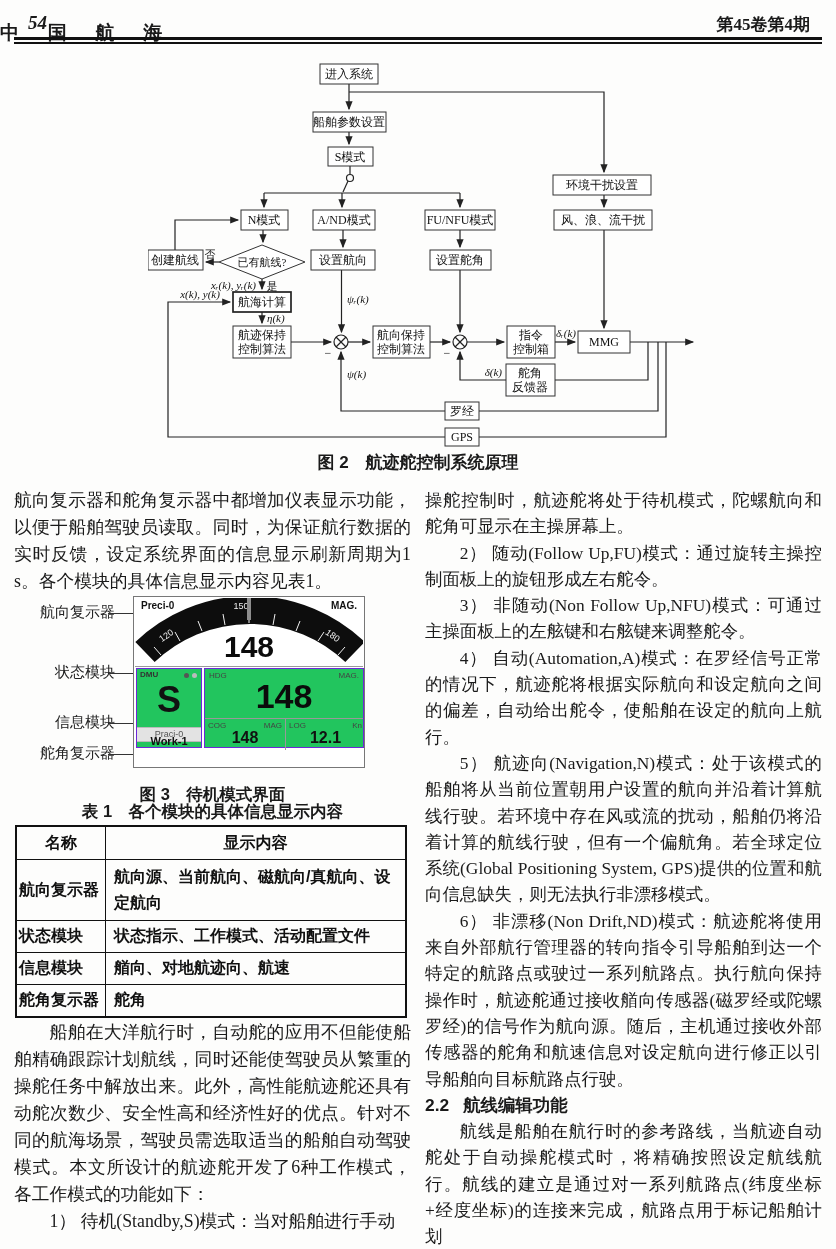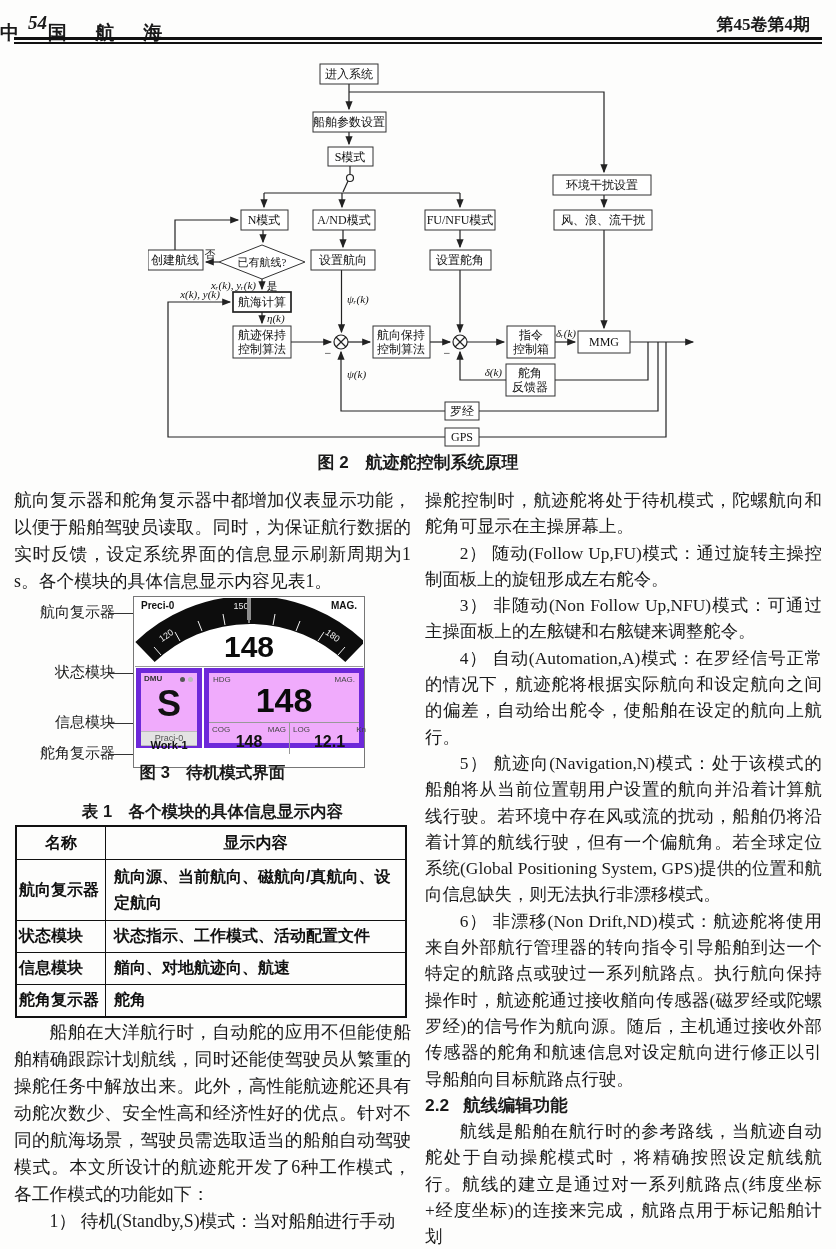--- a/index.html
+++ b/index.html
@@ -35,21 +35,21 @@
   .sec{font:bold 17.5px "Liberation Sans",sans-serif;line-height:26.3px;margin:0;}
   .sec .no{margin-right:14px;}
   
   .anno{position:absolute;font-size:15px;color:#222;white-space:nowrap;}
   .leader{position:absolute;height:1px;background:#333;}
   #panel{position:absolute;left:119px;top:109px;width:232px;height:172px;background:#fff;
          border:1px solid #777;box-sizing:border-box;font-family:"Liberation Sans",sans-serif;}
   #compass{position:absolute;left:1px;top:1px;width:228px;height:68px;border-bottom:1px solid #999;overflow:hidden;}
   #bigHdg{position:absolute;left:0;top:32px;width:228px;text-align:center;
           font:bold 30px "Liberation Sans",sans-serif;color:#0b0b0b;}
-  .mod{position:absolute;box-sizing:border-box;border:5px solid #6d28d9;background:#f0abfc;}
+  .mod{position:absolute;box-sizing:border-box;border:1px solid #6d28d9;background:#22c55e;}
   #status{left:2px;top:71px;width:66px;height:80px;}
   #status .dmu{position:absolute;left:3px;top:1px;font:bold 8px "Liberation Sans",sans-serif;color:#333;}
   .dot{position:absolute;top:4px;width:5px;height:5px;border-radius:50%;}
   .dot.d1{right:12px;background:#555;}
   .dot.d2{right:4px;background:#bbb;}
   #status .S{position:absolute;left:0;top:10px;width:100%;text-align:center;
              font:bold 36px "Liberation Sans",sans-serif;color:#111;}
   #status .prof{position:absolute;left:0;top:58px;width:100%;height:13px;background:#e3e3e3;
                 text-align:center;font:9px "Liberation Sans",sans-serif;color:#555;line-height:13px;
                 border-top:1px solid #bbb;border-bottom:1px solid #bbb;}
@@ -270,21 +270,21 @@
           <div class="val">148</div>
         </div>
         <div class="cell c2">
           <span class="tag" style="left:3px;top:2px;">LOG</span>
           <span class="tag" style="right:3px;top:2px;">Kn</span>
           <div class="val">12.1</div>
         </div>
       </div>
     </div>
   </div>
-  <div class="figcap" style="top:275px;">图 3　待机模式界面</div>
+  <div class="figcap" style="top:297px;">图 3　待机模式界面</div>
 
   <div class="tbltitle">表 1　各个模块的具体信息显示内容</div>
   <table class="t1">
     <tbody>
         <tr class="hrow">
       <td>名称</td>
       <td>显示内容</td>
     </tr>
     <tr class="r1">
       <td>航向复示器</td>

